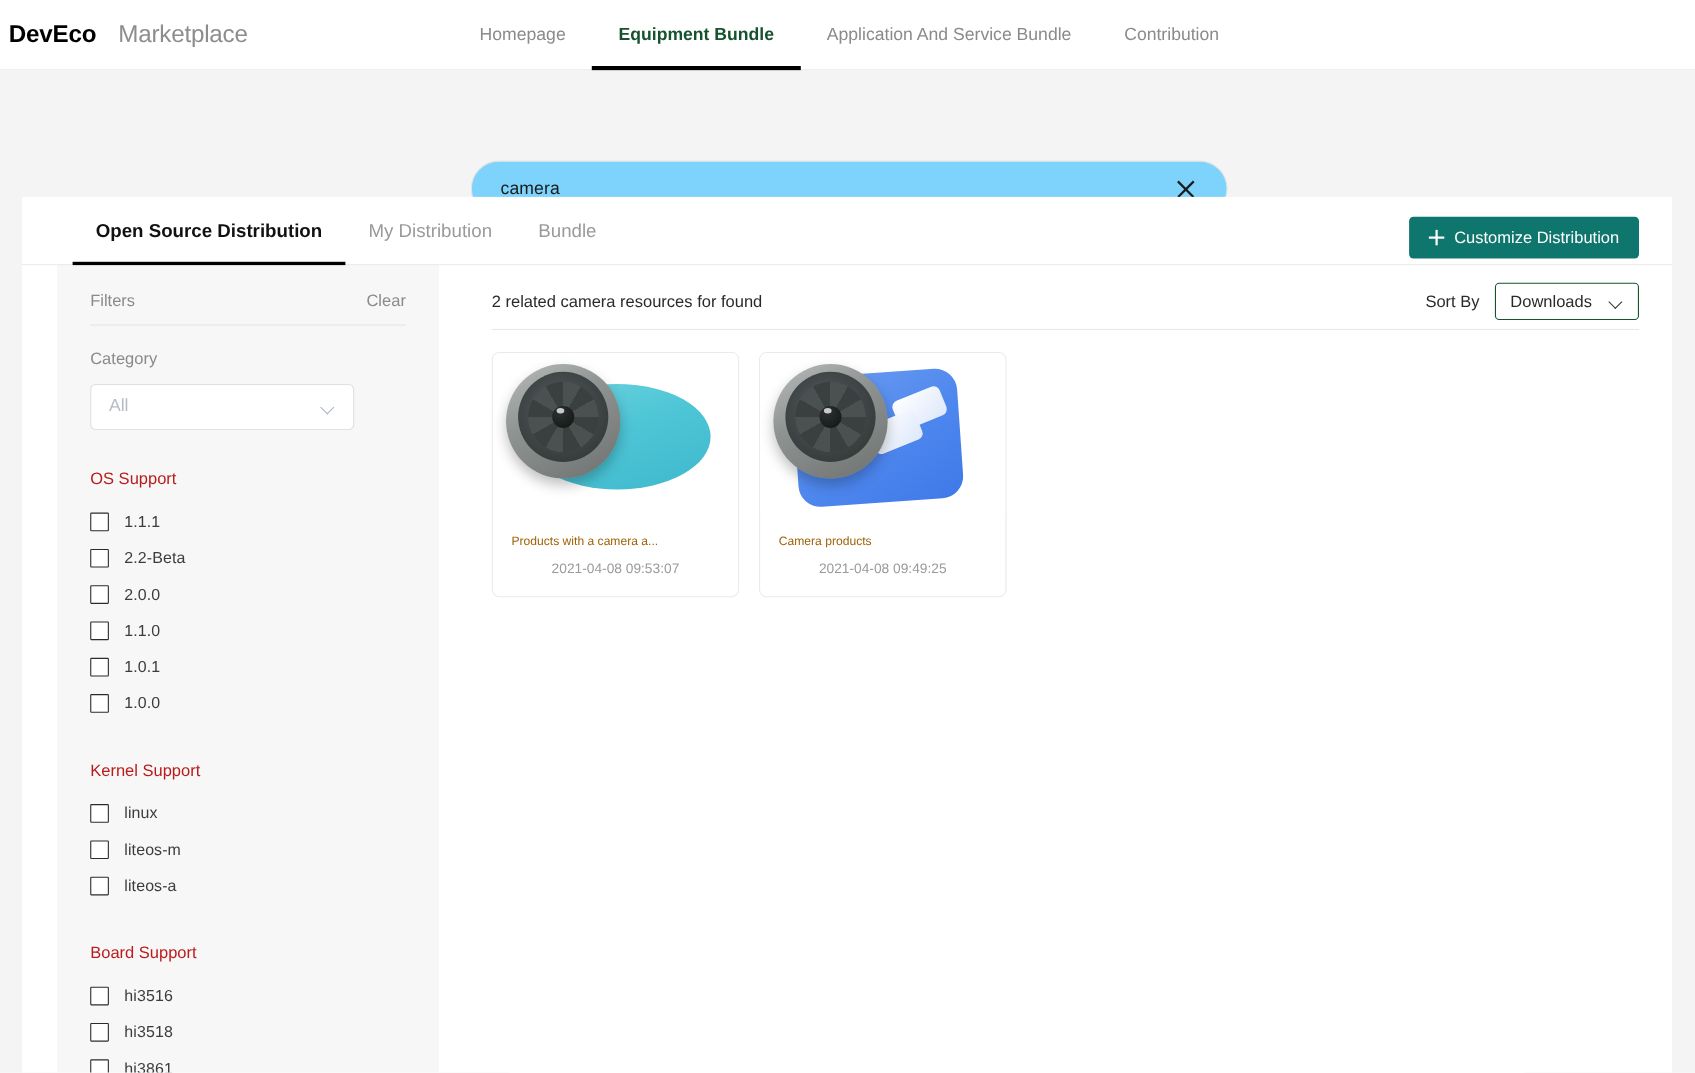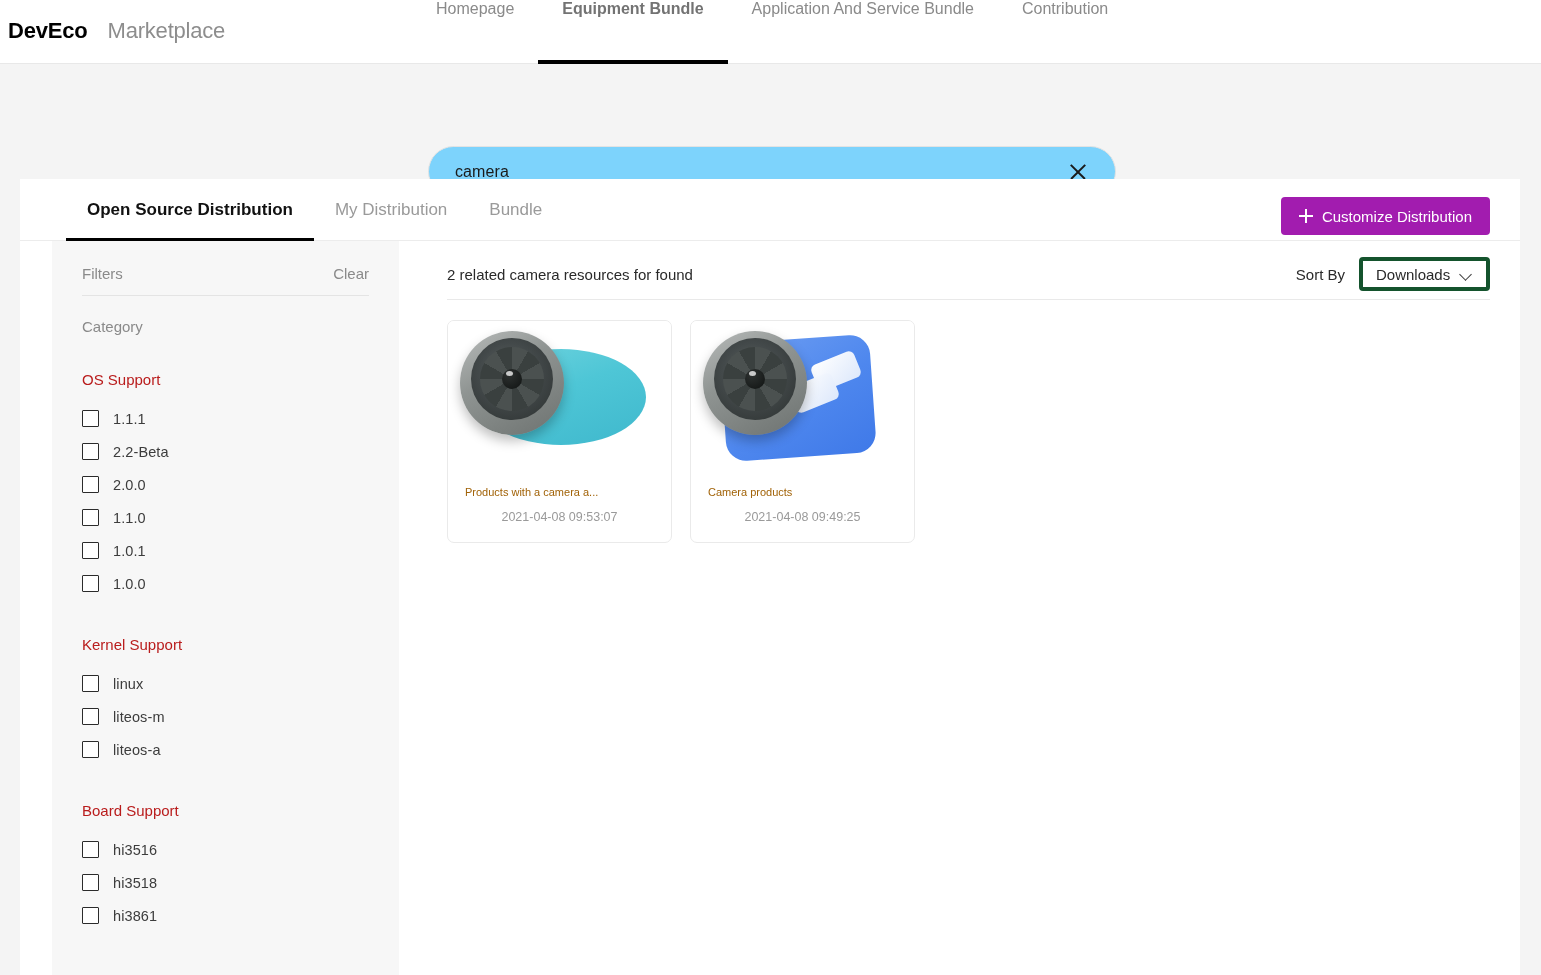--- a/index.html
+++ b/index.html
@@ -34,27 +34,28 @@
     left: 412px; top: 0;
     height: 64px;
     display: flex;
     align-items: center;
     gap: 0px;
   }
   .nav-tab {
     position: relative;
     height: 64px;
     display: flex;
+    align-items: center;
     padding: 0 24px;
     font-size: 16px;
     color: #8a8a8a;
     cursor: pointer;
     white-space: nowrap;
   }
-  .nav-tab.active { color: #737373; font-weight: 700; }
+  .nav-tab.active { color: #14532d; font-weight: 700; }
   .nav-tab.active::after {
     content: "";
     position: absolute;
     left: 0; right: 0; bottom: 0;
     height: 4px;
     background: #000000;
   }
 
   
   .search-band {
@@ -133,21 +134,21 @@
     position: absolute;
     left: 0; right: 0; bottom: 0;
     height: 3px;
     background: #000000;
   }
 
   .customize-btn {
     position: absolute;
     right: 30px; top: 18px;
     height: 38px;
-    background: #a21caf;
+    background: #0f766e;
     color: #ffffff;
     border: none;
     border-radius: 4px;
     display: flex;
     align-items: center;
     gap: 9px;
     padding: 0 18px;
     font-size: 15px;
     font-family: "Liberation Sans", sans-serif;
     cursor: pointer;
@@ -259,21 +260,21 @@
     align-items: center;
     justify-content: space-between;
     height: 58px;
     padding-top: 8px;
   }
   .results-count { font-size: 15px; color: #2a2a2a; }
   .sort-wrap { display: flex; align-items: center; gap: 14px; }
   .sort-label { font-size: 15px; color: #2a2a2a; }
   .sort-select {
     width: 131px; height: 34px;
-    border: 4px solid #14532d;
+    border: 1px solid #14532d;
     border-radius: 4px;
     background: #ffffff;
     display: flex;
     align-items: center;
     padding: 0 13px;
     cursor: pointer;
   }
   .sort-value { flex: 1; font-size: 15px; color: #2a2a2a; }
   .sort-chev { width: 13px; height: 9px; position: relative; flex-shrink: 0; }
   .sort-chev::before {
@@ -444,20 +445,24 @@
 
   <div class="body-row">
 
     <aside class="filters">
       <div class="filters-head">
         <span class="filters-title">Filters</span>
         <span class="filters-clear">Clear</span>
       </div>
 
       <div class="filter-group-label">Category</div>
+      <div class="select-box">
+        <span class="select-value">All</span>
+        <span class="chev"></span>
+      </div>
 
       <div class="group-title">OS Support</div>
       <div class="checkrow">
         <span class="cbox"></span>
         <span class="cbox-label">1.1.1</span>
       </div>
       <div class="checkrow">
         <span class="cbox"></span>
         <span class="cbox-label">2.2-Beta</span>
       </div>

